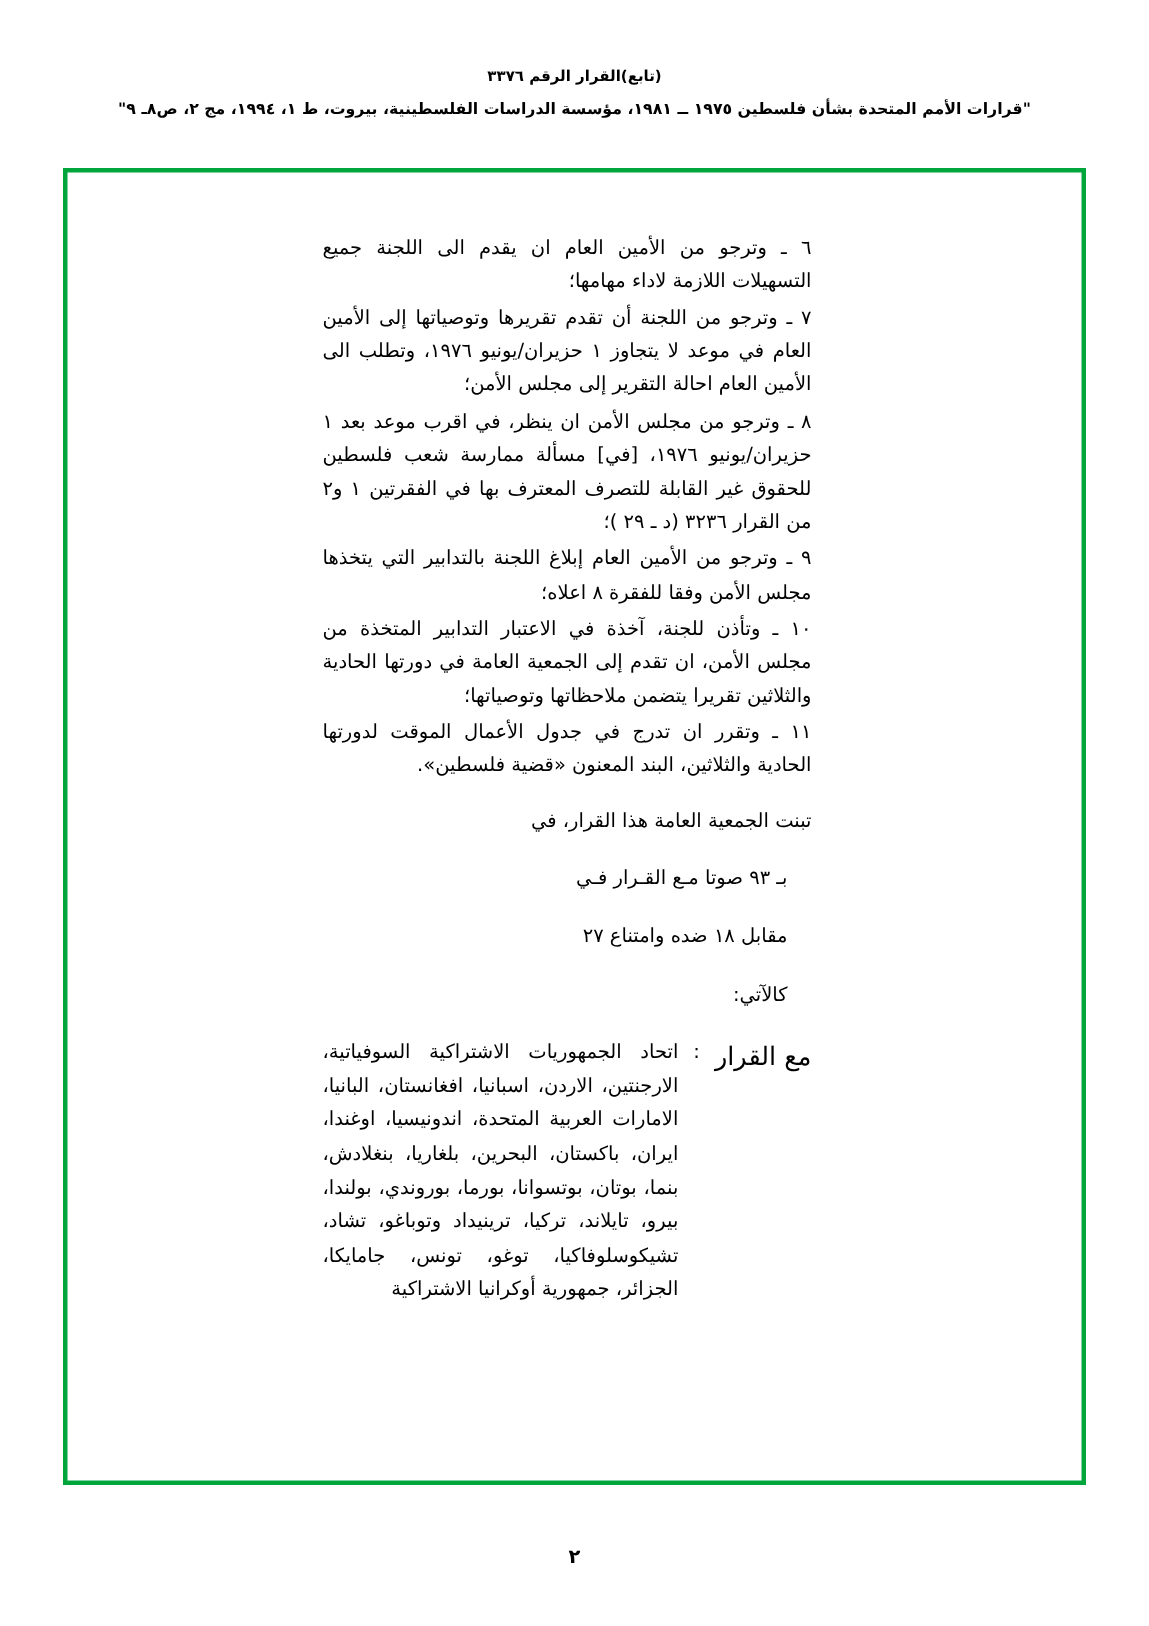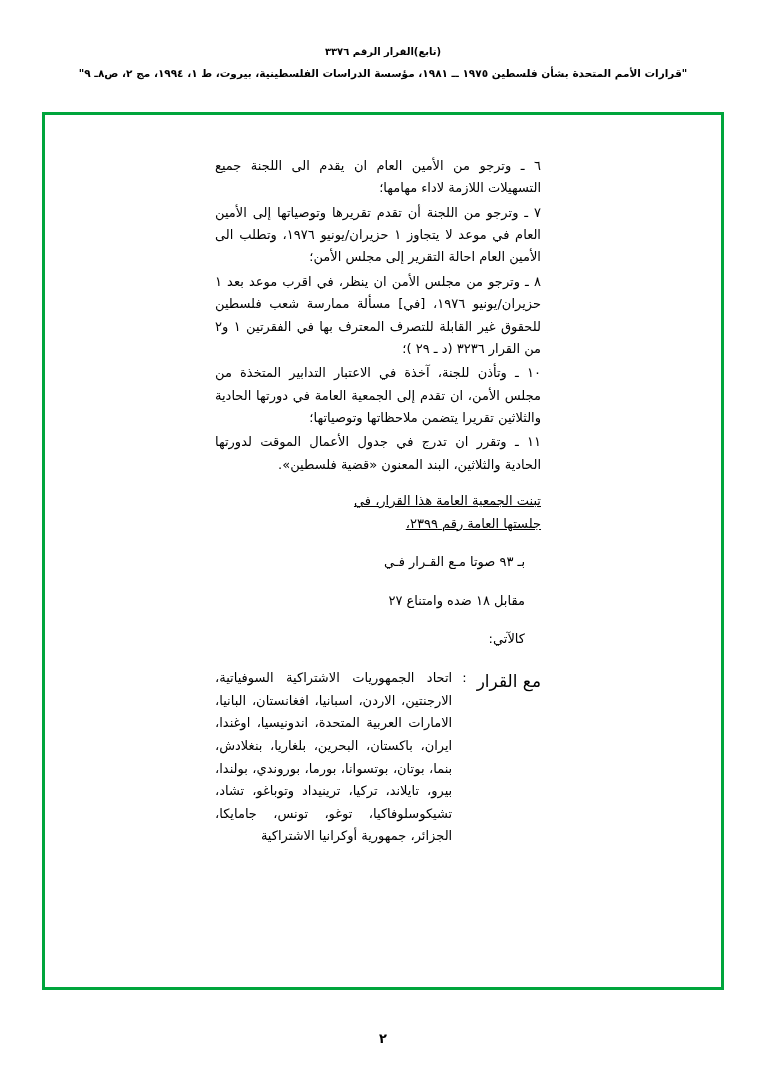--- a/index.html
+++ b/index.html
@@ -65,21 +65,20 @@
 
   .para {
     font-size: 13px;
     line-height: 1.72;
     margin: 0 0 2px 0;
     text-indent: 0;
   }
 
   .closing {
     margin-top: 14px;
-    text-decoration: underline;
   }
 
   .closing p {
     font-size: 13px;
     line-height: 1.74;
     margin: 0;
     text-align: center;
   }
 
   .vote-block {
@@ -142,26 +141,26 @@
     <div class="doc-title">(تابع)القرار الرقم ٣٣٧٦</div>
     <div class="doc-subtitle">"قرارات الأمم المتحدة بشأن فلسطين ١٩٧٥ ــ ١٩٨١، مؤسسة الدراسات الفلسطينية، بيروت، ط ١، ١٩٩٤، مج ٢، ص٨ـ ٩"</div>
   </div>
 
   <div class="frame">
     <div class="content">
 
       <p class="para">٦ ـ وترجو من الأمين العام ان يقدم الى اللجنة جميع التسهيلات اللازمة لاداء مهامها؛</p>
       <p class="para">٧ ـ وترجو من اللجنة أن تقدم تقريرها وتوصياتها إلى الأمين العام في موعد لا يتجاوز ١ حزيران/يونيو ١٩٧٦، وتطلب الى الأمين العام احالة التقرير إلى مجلس الأمن؛</p>
       <p class="para">٨ ـ وترجو من مجلس الأمن ان ينظر، في اقرب موعد بعد ١ حزيران/يونيو ١٩٧٦، [في] مسألة ممارسة شعب فلسطين للحقوق غير القابلة للتصرف المعترف بها في الفقرتين ١ و٢ من القرار ٣٢٣٦ (د ـ ٢٩ )؛</p>
+      <p class="para">٩ ـ وترجو من الأمين العام إبلاغ اللجنة بالتدابير التي يتخذها مجلس الأمن وفقا للفقرة ٨ اعلاه؛</p>
       <p class="para">١٠ ـ وتأذن للجنة، آخذة في الاعتبار التدابير المتخذة من مجلس الأمن، ان تقدم إلى الجمعية العامة في دورتها الحادية والثلاثين تقريرا يتضمن ملاحظاتها وتوصياتها؛</p>
       <p class="para">١١ ـ وتقرر ان تدرج في جدول الأعمال الموقت لدورتها الحادية والثلاثين، البند المعنون «قضية فلسطين».</p>
 
       <div class="closing">
         <p>تبنت الجمعية العامة هذا القرار، في</p>
-        <p>جلستها العامة رقم ٢٣٩٩،</p>
       </div>
 
       <div class="vote-block">
         <p>بـ ٩٣ صوتا مـع القـرار فـي</p>
         <p>مقابل ١٨ ضده وامتناع ٢٧</p>
         <p>كالآتي:</p>
       </div>
 
       <div class="with-block">
         <div class="with-label">مع القرار</div>

